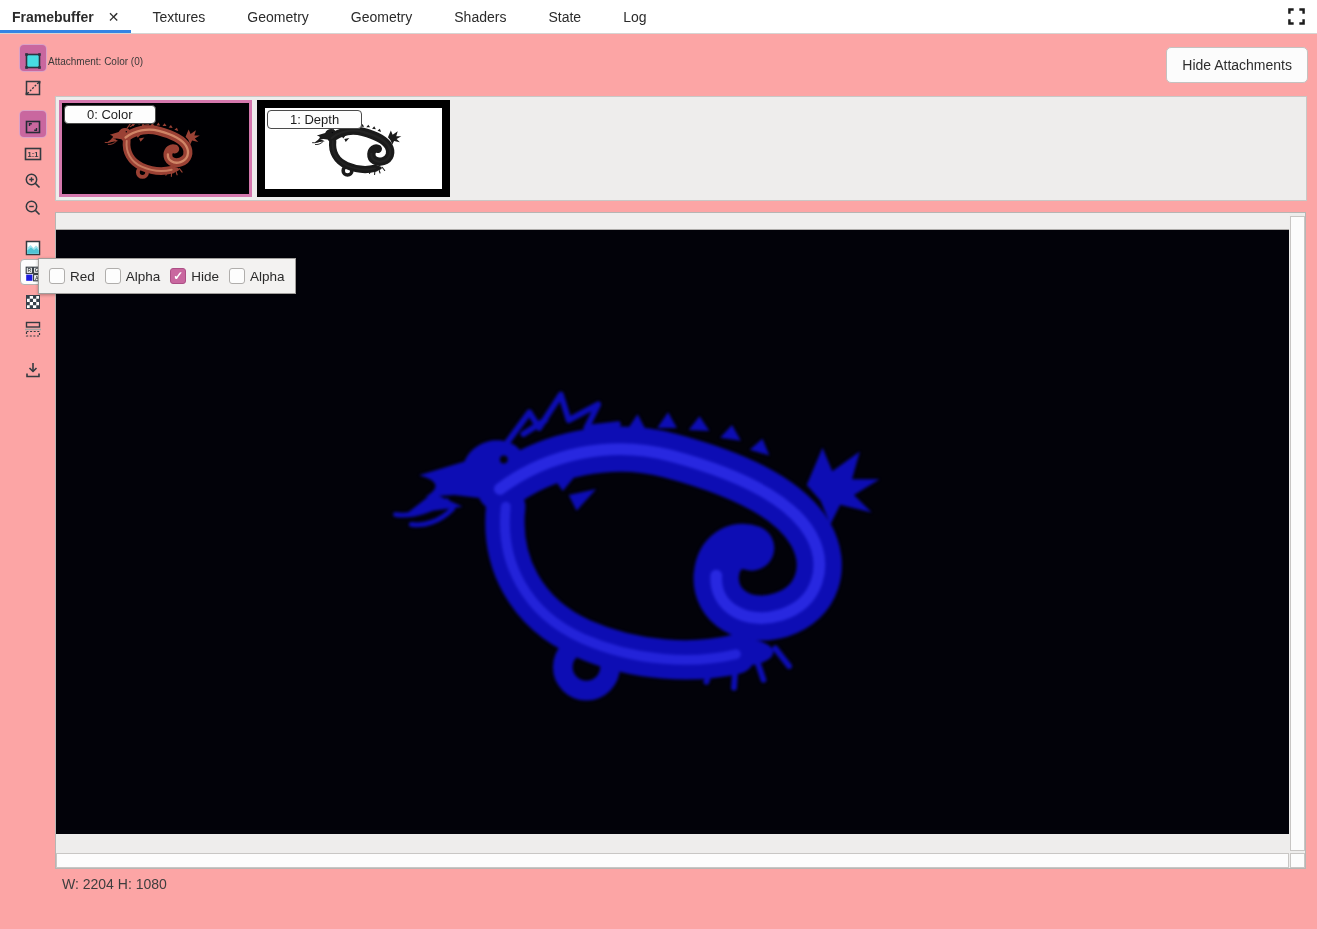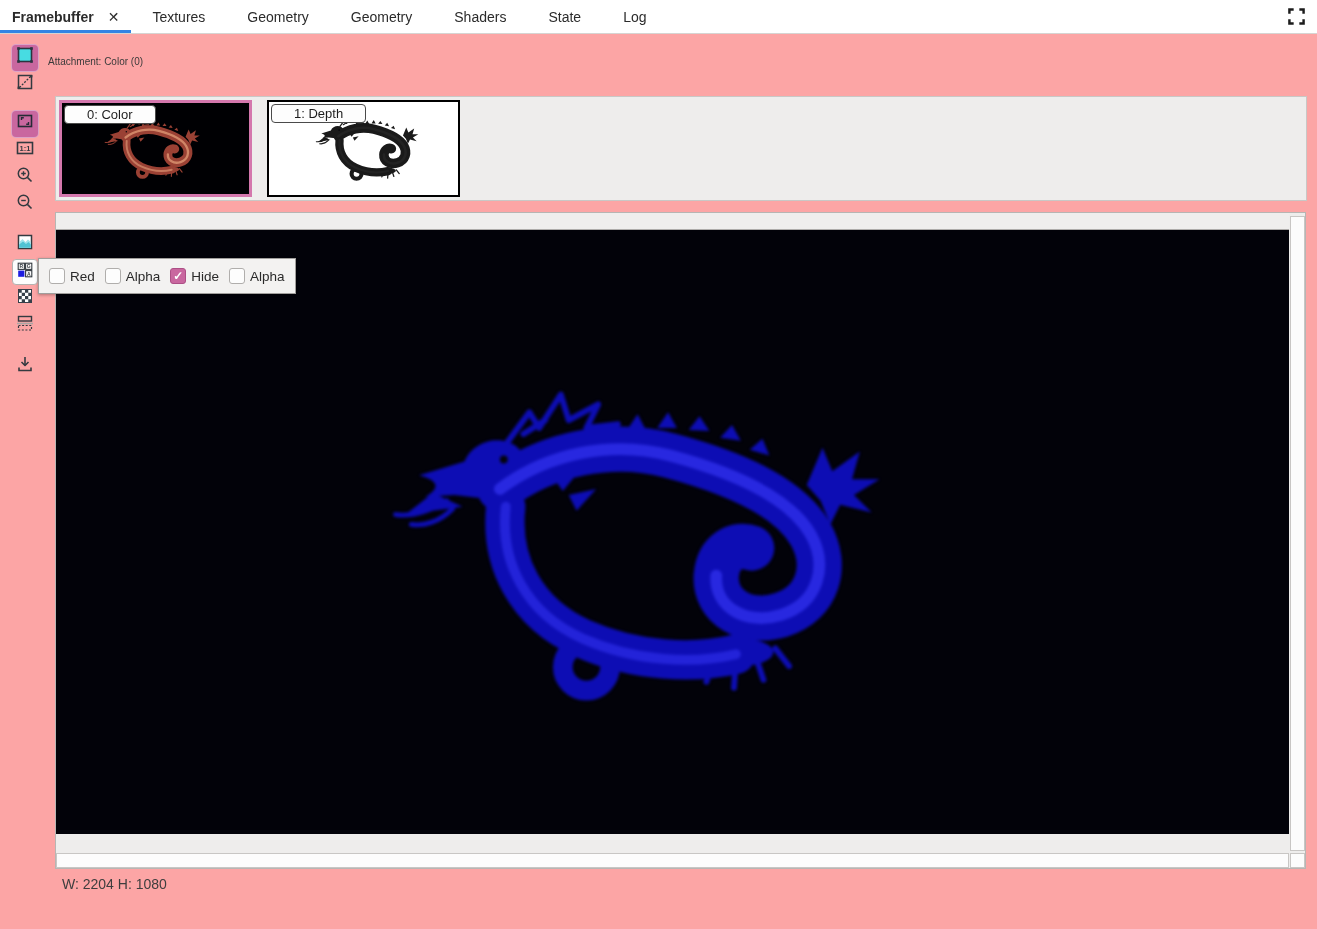--- a/index.html
+++ b/index.html
@@ -10,35 +10,35 @@
   .tabbar{position:absolute;top:0;left:0;right:0;height:33px;background:#ffffff;
           border-bottom:1px solid #d6d4d2;display:flex;align-items:stretch;}
   .tab{position:relative;display:flex;align-items:center;padding:12px 21px;
        font-size:14px;color:#2b2b2b;cursor:default;white-space:nowrap;}
   .tab.active{font-weight:bold;padding:0 12px;}
   .tab.active::after{content:"";position:absolute;left:0;right:0;bottom:0;height:3px;background:#3584e4;}
   .tab-close{font-weight:normal;font-size:14px;margin-left:14px;color:#2f2f2f;line-height:1;}
   .fs-btn{margin-left:auto;margin-right:12px;display:flex;align-items:center;}
 
   
-  .tool{position:absolute;left:12px;width:26px;height:26px;display:flex;align-items:flex-start;
+  .tool{position:absolute;left:20px;width:26px;height:26px;display:flex;align-items:flex-end;
         justify-content:center;border-radius:4px;box-sizing:border-box;background:transparent;}
   .tool.active{background:#c9679f;box-shadow:0 0 0 1px #dba2c6;}
   .tool.pressed{background:#fdfdfd;border:1px solid #b5b3b1;}
 
   
   .attach-label{position:absolute;left:48px;top:56px;font-size:10px;color:#3a3a3a;}
   .hide-btn{position:absolute;right:9px;top:47px;height:34px;padding:0 15px;background:#fcfcfc;
             border:1px solid #c4c2c0;border-radius:5px;font-size:14px;color:#2d2d2d;
             font-family:"Liberation Sans",sans-serif;display:flex;align-items:center;}
   .attach-panel{position:absolute;left:55px;top:96px;width:1252px;height:105px;box-sizing:border-box;
                 background:#eeedec;border:1px solid #c9c7c5;display:flex;align-items:flex-start;padding:3px;}
   .thumb{position:relative;width:193px;height:97px;box-sizing:border-box;overflow:hidden;}
   .thumb.sel{border:3px solid #d477ad;background:#000003;}
-  .thumb.depth{border:2px solid #000000;background:#ffffff;margin-left:15px;}
+  .thumb.depth{border:8px solid #000000;background:#ffffff;margin-left:5px;}
   .thumb-chip{position:absolute;top:2px;left:2px;background:#fdfdfd;border:1px solid #4a4a4a;
               border-radius:4px;padding:1px 22px;font-size:13px;color:#1d1d1d;z-index:3;}
 
   
   .viewframe{position:absolute;left:55px;top:212px;width:1251px;height:657px;box-sizing:border-box;
              background:#eeedec;border:1px solid #b7b5b3;}
   .vp-topstrip{position:absolute;left:0;top:0;right:16px;height:16px;background:#efeeed;
                border-bottom:1px solid #aeacaa;}
   .vp-canvas{position:absolute;left:0;top:17px;right:16px;height:604px;background:#020209;overflow:hidden;}
   .vscroll{position:absolute;top:3px;right:0;width:15px;bottom:17px;background:#fcfcfc;
@@ -213,20 +213,23 @@
   </div>
   <div class="tool" style="top:354px">
     <svg width="20" height="20" viewBox="0 0 20 20">
       <path d="M10,3 V11" stroke="#333a40" stroke-width="1.6" fill="none"></path>
       <path d="M6.5,8 L10,11.5 L13.5,8" stroke="#333a40" stroke-width="1.6" fill="none" stroke-linejoin="round"></path>
       <path d="M4,13.5 V16.5 H16 V13.5" stroke="#333a40" stroke-width="1.6" fill="none"></path>
     </svg>
   </div>
 
   <div class="attach-label">Attachment: Color (0)</div>
+  <div class="hide-btn">
+    <span>Hide Attachments</span>
+  </div>
 
   <div class="attach-panel">
     <div class="thumb sel">
       <span class="thumb-chip">0: Color</span>
       <svg class="dragon dragon-thumb-color" viewBox="0 0 500 350" style="--dm:#9a4134;--dh:#d99270">
           <use href="#dragon-art"></use>
         </svg>
     </div>
     <div class="thumb depth">
       <span class="thumb-chip">1: Depth</span>

